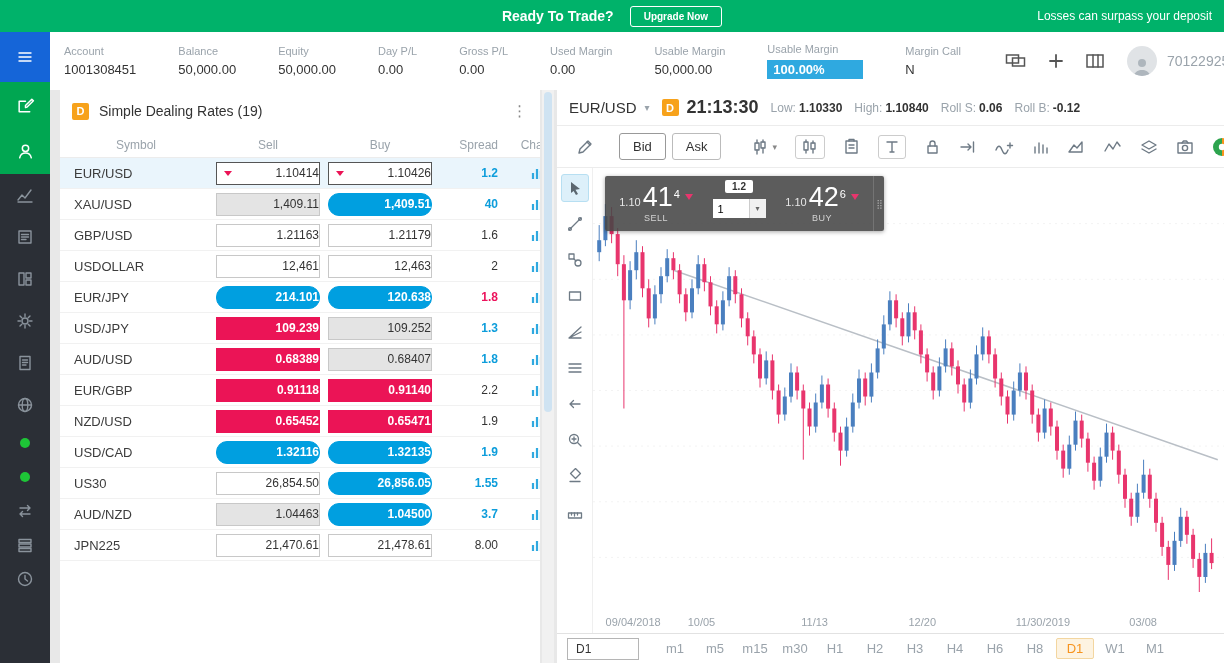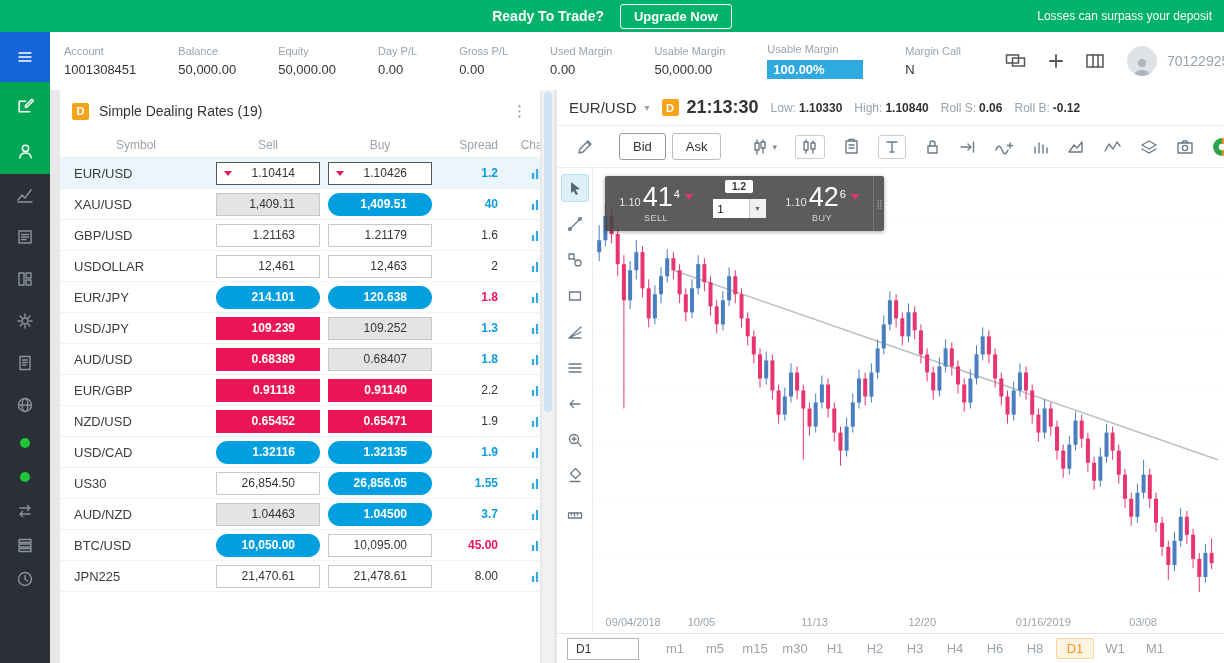--- a/index.html
+++ b/index.html
@@ -4,21 +4,21 @@
 <style>
   * { margin:0; padding:0; box-sizing:border-box; }
   html,body { width:1224px; height:663px; overflow:hidden; background:#e8e8e8;
     font-family:"Liberation Sans", sans-serif; }
 
   
   .topbar { height:32px; background:#00b26a; display:flex; align-items:center;
     justify-content:center; position:relative; color:#fff; }
   .topbar .ready { font-size:14px; font-weight:bold; }
   .upgrade-btn { margin-left:16px; background:transparent; color:#fff; border:1px solid #fff;
-    border-radius:3px; padding:4px 13px; font-size:13px; font-weight:bold; cursor:pointer;
+    border-radius:3px; padding:4px 13px; font-size:10px; font-weight:bold; cursor:pointer;
     font-family:inherit; }
   .risk { position:absolute; right:12px; font-size:12px; }
 
   
   .main { display:flex; height:631px; }
 
   
   .sidebar { width:50px; background:#2b2f36; display:flex; flex-direction:column; flex-shrink:0; }
   .side-item { height:42px; display:flex; align-items:center; justify-content:center; cursor:pointer; }
   .side-item.blue { background:#1565d8; height:50px; }
@@ -65,21 +65,21 @@
   .ch-spread { width:62px; text-align:right; }
   .ch-chart { flex:1; position:relative; overflow:hidden; height:100%; }
   .ch-chart span { position:absolute; right:-10px; top:6px; }
 
   .rate-row { display:flex; align-items:center; height:31px; border-bottom:1px solid #f1f1f1;
     position:relative; cursor:pointer; }
   .rate-row.selected { background:#eaf5fc; }
   .sym-cell { width:152px; padding-left:14px; font-size:13px; color:#3c3c3c; }
   .sb-cell { width:112px; display:flex; justify-content:center; }
   .box { width:104px; height:23px; border:1px solid #c8c8c8; background:#fff; display:flex;
-    align-items:center; justify-content:flex-end; padding:0 24px; font-size:12px; color:#333;
+    align-items:center; justify-content:flex-end; padding:0 0; font-size:12px; color:#333;
     position:relative; cursor:pointer; }
   .box.flash { border-color:#555; }
   .box.gray { background:#e4e4e4; }
   .box.blue { background:#009fe0; border-color:#009fe0; color:#fff; font-weight:bold;border-radius:11px; }
   .box.pink { background:#eb1456; border-color:#eb1456; color:#fff; font-weight:bold; }
   .arr { position:absolute; left:7px; width:0; height:0; border-left:4px solid transparent;
     border-right:4px solid transparent; }
   .arr.down { border-top:5px solid #eb1456; }
   .arr.up { border-bottom:5px solid #009fe0; }
   .spread-cell { width:62px; text-align:right; font-size:12px; color:#333; }
@@ -559,39 +559,20 @@
                 <div class="box gray">
                   <span>1.04463</span>
                 </div>
               </div>
               <div class="sb-cell">
                 <div class="box blue">
                   <span>1.04500</span>
                 </div>
               </div>
               <div class="spread-cell blue">3.7</div>
-              <div class="chart-cell">
-       <svg width="16" height="14" viewBox="0 0 16 14">
-         <path d="M2 13V7M6 13V3M10 13V5M14 13V8" stroke="#2fa9e0" stroke-width="2.2" fill="none"></path>
-       </svg>
-              </div>
-            </div>
-            <div class="rate-row">
-              <div class="sym-cell">BTC/USD</div>
-              <div class="sb-cell">
-                <div class="box blue">
-                  <span>10,050.00</span>
-                </div>
-              </div>
-              <div class="sb-cell">
-                <div class="box">
-                  <span>10,095.00</span>
-                </div>
-              </div>
-              <div class="spread-cell red">45.00</div>
               <div class="chart-cell">
        <svg width="16" height="14" viewBox="0 0 16 14">
          <path d="M2 13V7M6 13V3M10 13V5M14 13V8" stroke="#2fa9e0" stroke-width="2.2" fill="none"></path>
        </svg>
               </div>
             </div>
             <div class="rate-row">
               <div class="sym-cell">JPN225</div>
               <div class="sb-cell">
                 <div class="box">
@@ -1022,21 +1003,21 @@
                   <div class="tw-label">BUY</div>
                 </div>
                 <div class="tw-grip">⣿</div>
               </div>
             </div>
             <div class="xaxis" id="xaxis">
                 <span style="left: 2%;">09/04/2018</span>
                 <span style="left: 15%;">10/05</span>
                 <span style="left: 33%;">11/13</span>
                 <span style="left: 50%;">12/20</span>
-                <span style="left: 67%;">01/16/2019</span>
+                <span style="left: 67%;">11/30/2019</span>
                 <span style="left: 85%;">03/08</span>
               </div>
           </div>
         </div>
 
         <div class="tf-bar">
           <input class="tf-input" value="D1" style="">
           <div id="tf-list" style="display:flex;align-items:center;">
               <div class="tf">m1</div>
               <div class="tf">m5</div>

